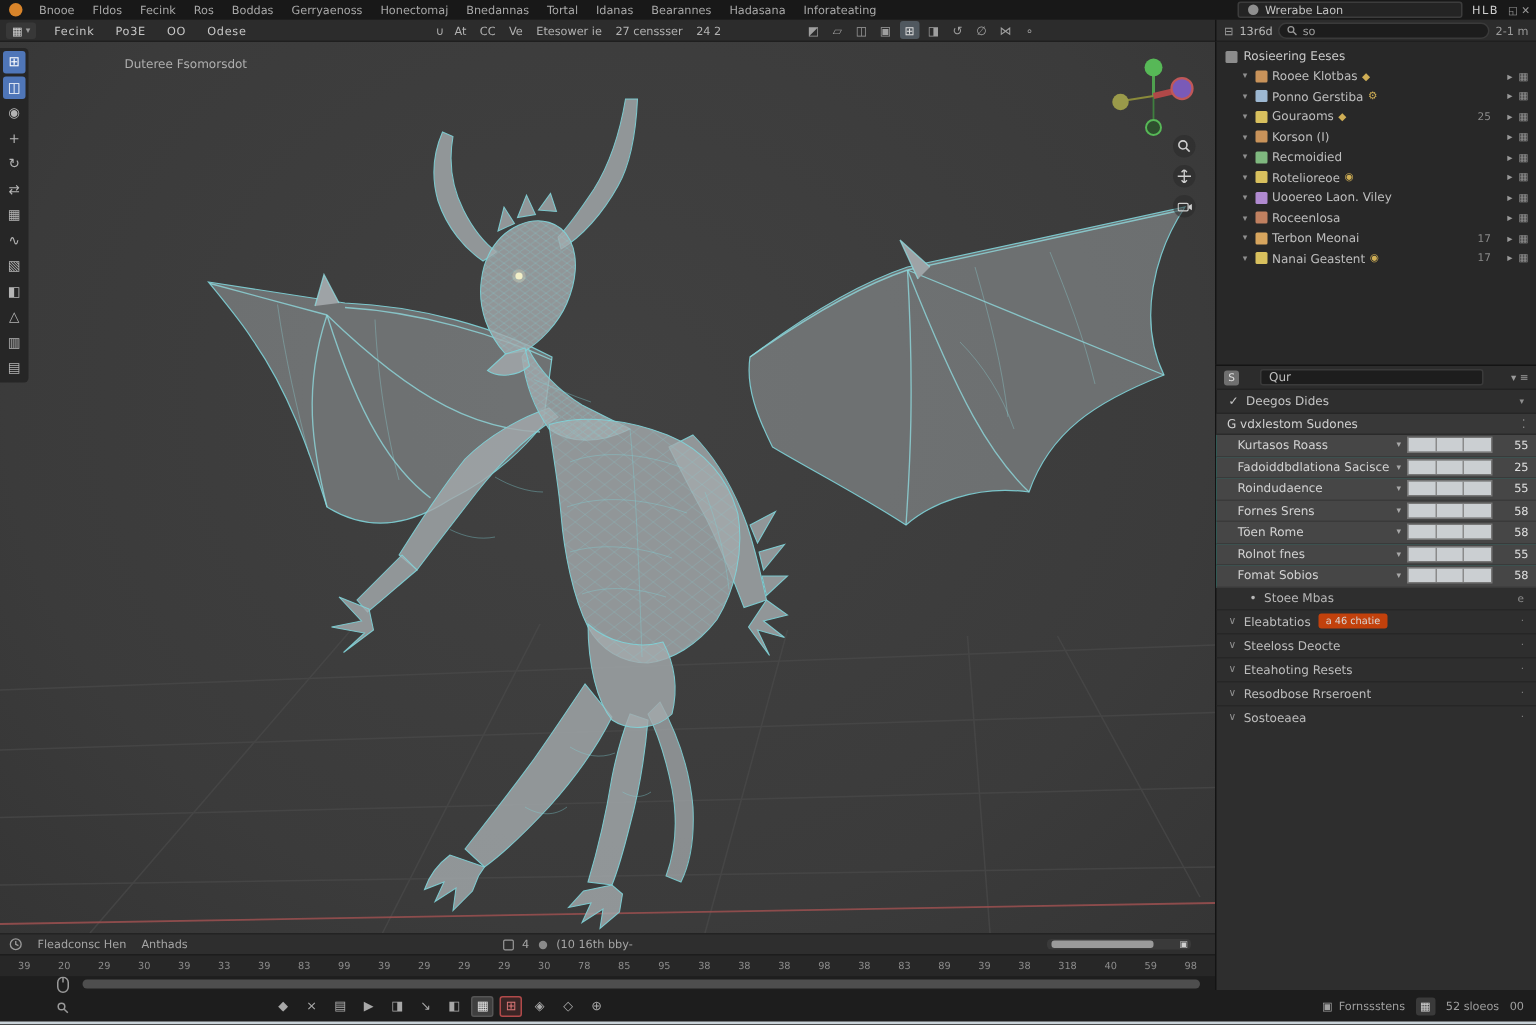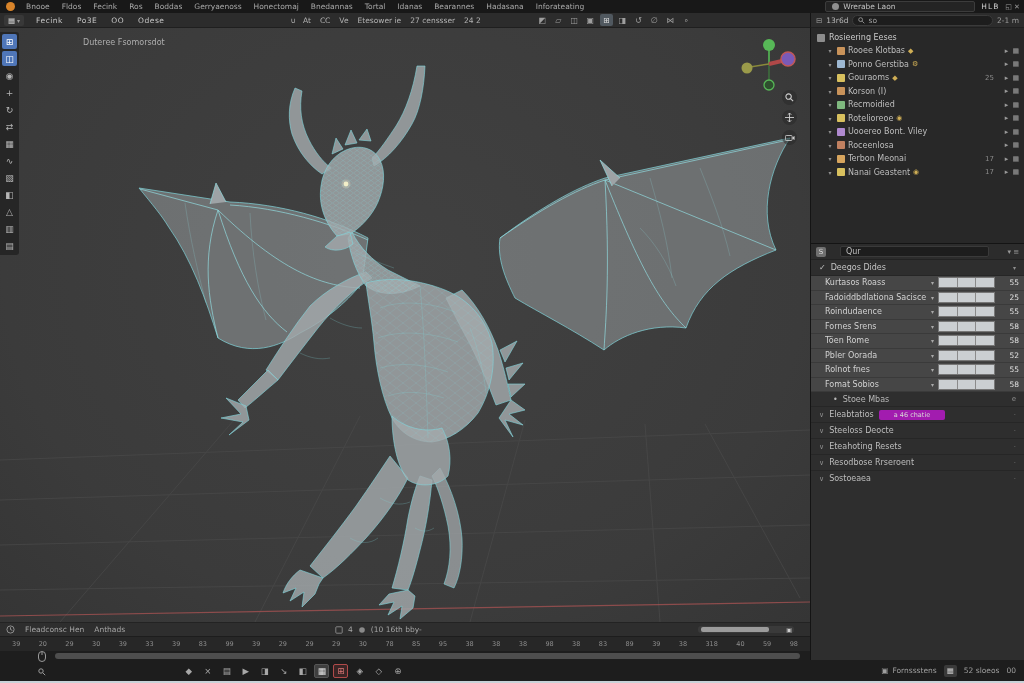--- a/index.html
+++ b/index.html
@@ -108,21 +108,21 @@
   .pr-chev { color:#a8a8a8; font-size:6px; margin-right:4px; }
   .pr-swatch { display:flex; width:57px; height:11px; border:1px solid #777; margin-right:8px; }
   .pr-swatch i { flex:1; border-right:1px solid #8a8a8a; }
   .pr-swatch i:last-child { border-right:none; }
   .pr-val { width:16px; text-align:right; color:#e0e0e0; font-size:7.5px; }
   .pp-subrow { height:14px; display:flex; align-items:center; gap:5px; padding:0 8px 0 22px; color:#b8b8b8; }
   .pp-subrow .e { margin-left:auto; color:#8a8a8a; font-size:7px; }
   .pp-sec { height:16px; display:flex; align-items:center; gap:5px; padding:0 8px; border-top:1px solid #262626;
     color:#bdbdbd; }
   .pp-sec .sec-arrow { color:#8f8f8f; font-size:7px; }
-  .sec-badge { background:#a21caf; border-radius:2px; padding:0 15px; height:10px; line-height:10px;
+  .sec-badge { background:#c2410c; border-radius:2px; padding:0 5px; height:10px; line-height:10px;
     font-size:6.5px; color:#d8d8d8; }
   .pp-sec .sec-dot { margin-left:auto; color:#7f7f7f; font-size:7px; }
 
   
   .statusbar { position:absolute; left:0; top:660px; width:1024px; height:23px; background:#1d1d1d;
     border-bottom:2px solid #c9d2d8; display:flex; align-items:center; font-size:7.5px; color:#9f9f9f;
     padding:0 8px; }
   .sb-left { display:flex; align-items:center; gap:6px;flex-direction:column; }
   .sb-icons { display:flex; gap:4px; margin-left:105px; }
   .sb-ic2 { width:15px; height:14px; display:flex; align-items:center; justify-content:center;
@@ -528,21 +528,21 @@
           <span class="ol-ctl">
             <span>▸</span>
             <span>▦</span>
           </span>
         </div>
 
         <div class="ol-row">
           <span style="flex: 0 0 auto; display: inline-block; width: 10px;"></span>
           <span class="ol-arrow">▾</span>
           <span class="ol-ic" style="background: rgb(176, 138, 208);"></span>
-          <span class="ol-label">Uooereo Bont. Viley</span>
+          <span class="ol-label">Uooereo Laon. Viley</span>
           <span class="ol-badge"></span>
           <span class="ol-count"></span>
           <span class="ol-ctl">
             <span>▸</span>
             <span>▦</span>
           </span>
         </div>
 
         <div class="ol-row">
           <span style="flex: 0 0 auto; display: inline-block; width: 10px;"></span>
@@ -589,20 +589,24 @@
     <div class="pp-header">
       <span class="pp-hic">S</span>
       <span class="pp-hsearch">Qur</span>
       <span class="pp-hicons">▾ ≡</span>
     </div>
     <div class="pp-toprow">
       <span>✓</span>
       <span>Deegos Dides</span>
       <span class="caret">▾</span>
     </div>
+    <div class="pp-sectitle">
+      <span>G vdxlestom Sudones</span>
+      <span class="dots">⁚</span>
+    </div>
     <div class="pr-rows">
 
         <div class="pr-row">
           <span class="pr-label">Kurtasos Roass</span>
           <span class="pr-chev">▾</span>
           <span class="pr-swatch">
             <i style="background: rgb(203, 207, 210);"></i>
             <i style="background: rgb(203, 207, 210);"></i>
             <i style="background: rgb(203, 207, 210);"></i>
           </span>
@@ -646,30 +650,20 @@
           <span class="pr-label">Töen Rome</span>
           <span class="pr-chev">▾</span>
           <span class="pr-swatch">
             <i style="background: rgb(203, 207, 210);"></i>
             <i style="background: rgb(203, 207, 210);"></i>
             <i style="background: rgb(203, 207, 210);"></i>
           </span>
           <span class="pr-val">58</span>
         </div>
 
-        <div class="pr-row">
-          <span class="pr-label">Pbler Oorada</span>
-          <span class="pr-chev">▾</span>
-          <span class="pr-swatch">
-            <i style="background: rgb(203, 207, 210);"></i>
-            <i style="background: rgb(203, 207, 210);"></i>
-            <i style="background: rgb(203, 207, 210);"></i>
-          </span>
-          <span class="pr-val">52</span>
-        </div>
 
         <div class="pr-row">
           <span class="pr-label">Rolnot fnes</span>
           <span class="pr-chev">▾</span>
           <span class="pr-swatch">
             <i style="background: rgb(203, 207, 210);"></i>
             <i style="background: rgb(203, 207, 210);"></i>
             <i style="background: rgb(203, 207, 210);"></i>
           </span>
           <span class="pr-val">55</span>

